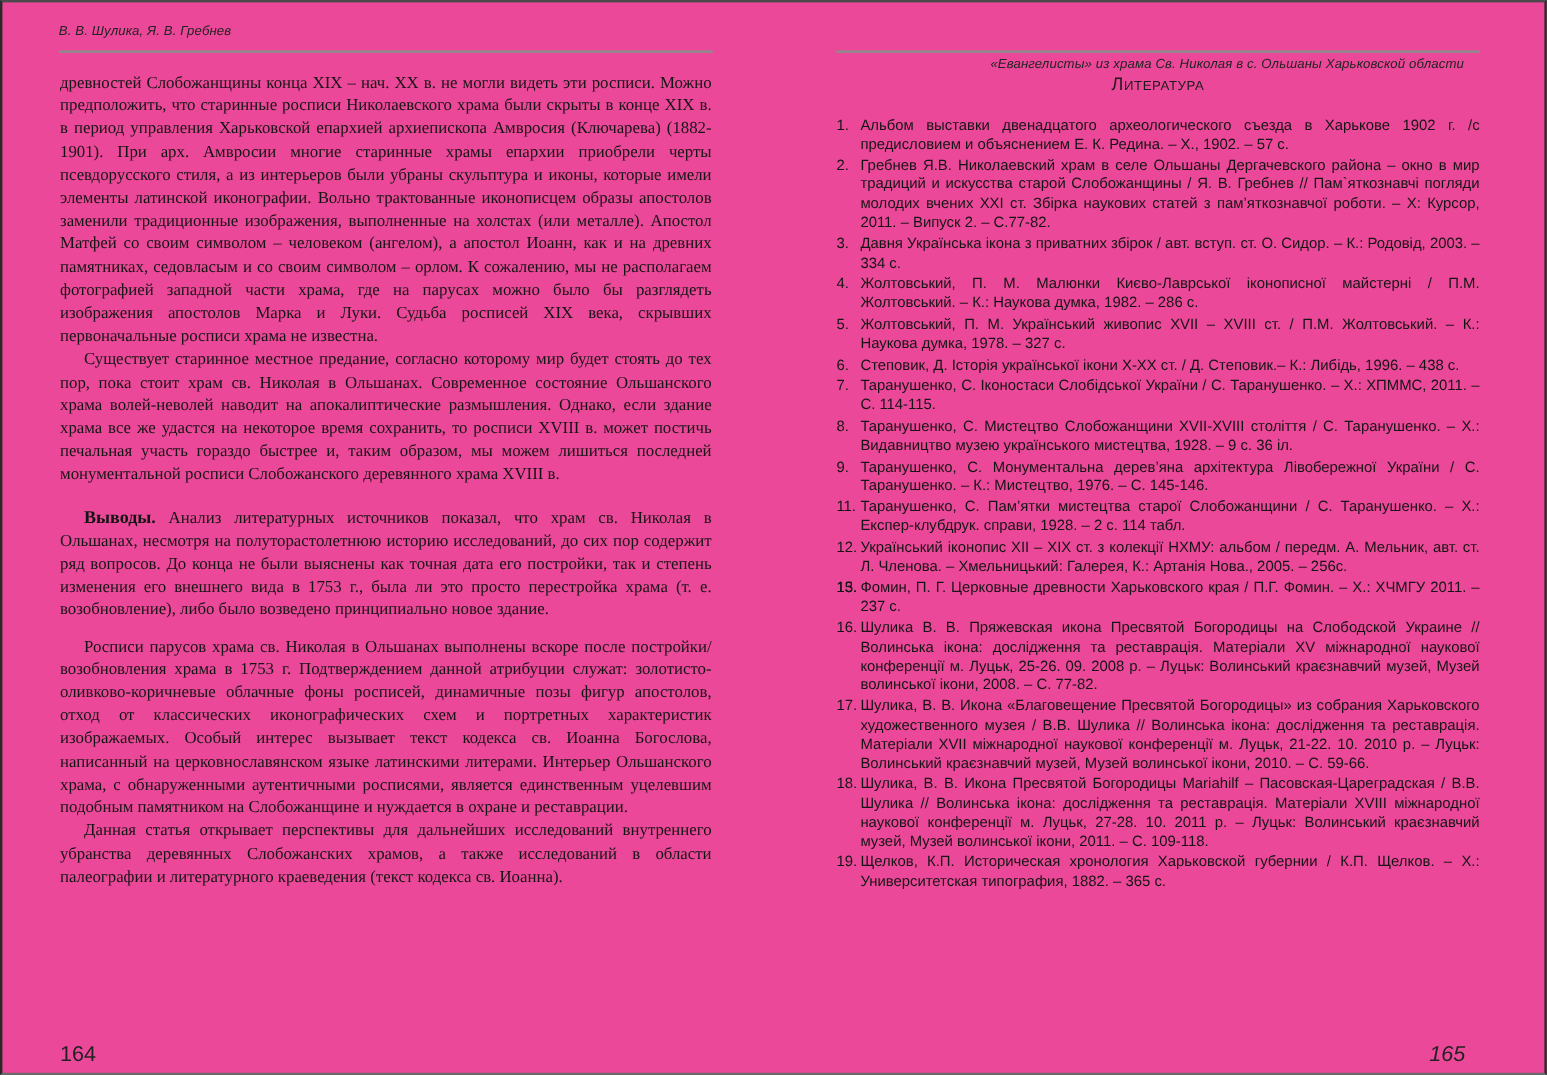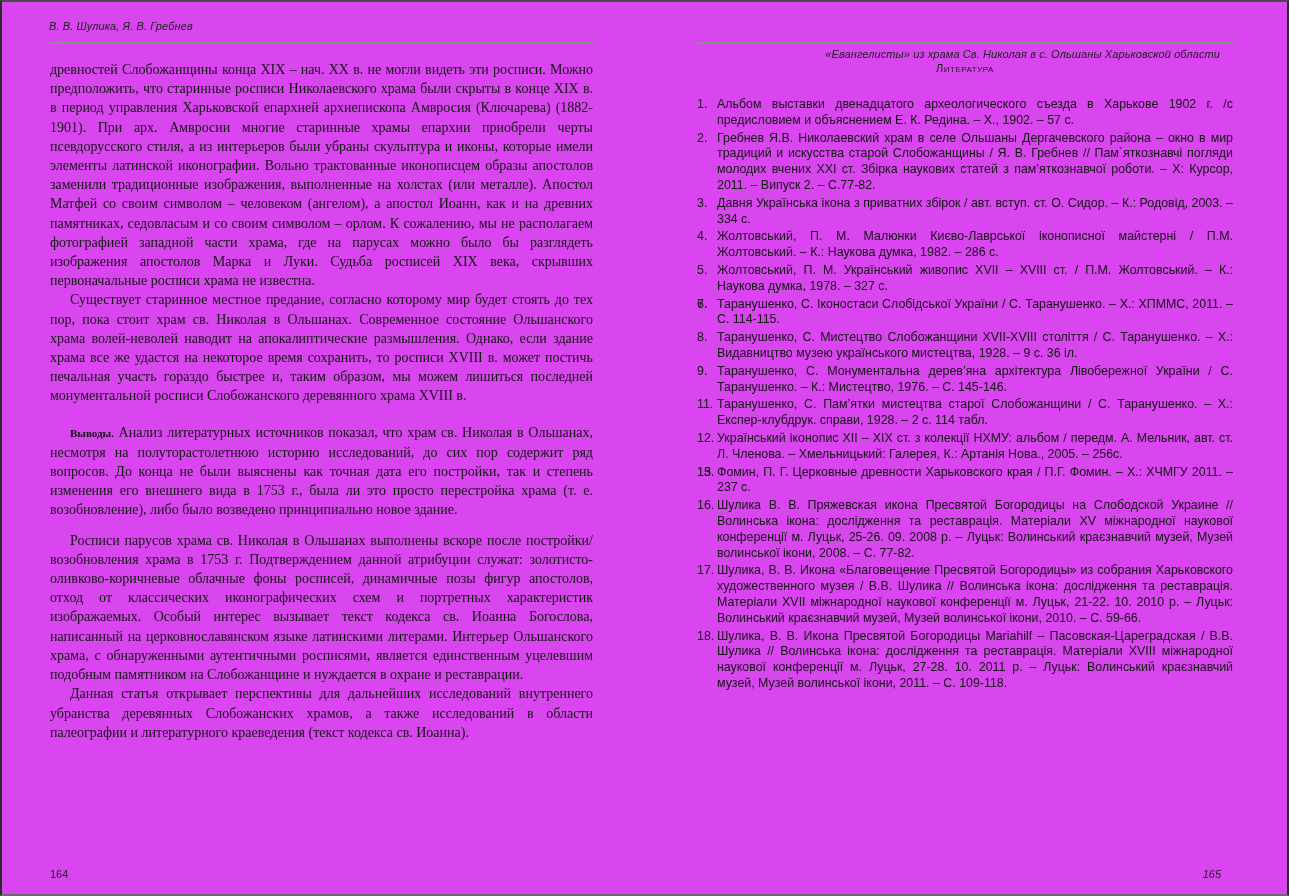--- a/index.html
+++ b/index.html
@@ -18,21 +18,21 @@
     .spread {
       position: absolute;
       left: 0; top: 0;
       width: 1289px;
       height: 896px;
       box-sizing: border-box;
       border-top: 2px solid #4a4a4a;
       border-left: 2px solid #2a2a2a;
       border-right: 2px solid #2a2a2a;
       border-bottom: 2px solid #6a6a6a;
-      background: #d946ef;
+      background: #ec4899;
     }
     .page {
       position: absolute;
       top: 0;
       height: 892px;
     }
     .page.left { left: 0; width: 643px; }
     .page.right { left: 643px; width: 644px; }
 
     .running-head {
@@ -69,38 +69,38 @@
     }
     .body-text p {
       margin: 0;
       text-indent: 0;
       hyphens: manual;
       font-family: Liberation Serif, serif;
     }
     .body-text p.indent { text-indent: 20px; }
     .body-text p.gap { margin-top: 17px; }
     .body-text p.gap-small { margin-top: 11px; }
-    .body-text .bold-lead { font-weight: bold; font-size: 11px; }
+    .body-text .bold-lead { font-weight: bold; font-size: 15px; }
 
     .page-number {
       position: absolute;
       top: 866px;
-      font-size: 11px;
+      font-size: 18px;
       color: #222;
     }
     .page.left .page-number { left: 48px; }
     .page.right .page-number { right: 68px; font-style: italic; }
 
     .section-title {
       position: absolute;
       top: 60px;
       left: 52px;
       width: 536px;
       text-align: center;
-      font-size: 11px;
+      font-size: 15px;
       font-variant: small-caps;
       letter-spacing: 0.5px;
       color: #1a1a1a;
     }
 
     .bib-list {
       position: absolute;
       left: 52px;
       top: 95px;
       width: 536px;
@@ -150,29 +150,30 @@
     <div class="head-rule"></div>
 
     <div class="section-title">Литература</div>
 
     <ol class="bib-list">
       <li><span class="num">1.</span><span>Альбом выставки двенадцатого археологического съезда в Харькове 1902 г. /с предисловием и объяснением Е. К. Редина. – Х., 1902. – 57 с.</span></li>
       <li><span class="num">2.</span><span>Гребнев Я.В. Николаевский храм в селе Ольшаны Дергачевского района – окно в мир традиций и искусства старой Слобожанщины / Я. В. Гребнев // Пам`яткознавчі погляди молодих вчених XXI ст. Збірка наукових статей з пам’яткознавчої роботи. – Х: Курсор, 2011. – Випуск 2. – С.77-82.</span></li>
       <li><span class="num">3.</span><span>Давня Українська ікона з приватних збірок / авт. вступ. ст. О. Сидор. – К.: Родовід, 2003. – 334 с.</span></li>
       <li><span class="num">4.</span><span>Жолтовський, П. М. Малюнки Києво-Лаврської іконописної майстерні / П.М. Жолтовський. – К.: Наукова думка, 1982. – 286 с.</span></li>
       <li><span class="num">5.</span><span>Жолтовський, П. М. Український живопис XVII – XVIII ст. / П.М. Жолтовський. – К.: Наукова думка, 1978. – 327 с.</span></li>
-      <li><span class="num">6.</span></li>
+      <li><span class="num">6.</span><span>Степовик, Д. Історія української ікони Х-ХХ ст. / Д. Степовик.– К.: Либідь, 1996. – 438 с.</span></li>
       <li><span class="num">7.</span><span>Таранушенко, С. Іконостаси Слобідської України / С. Таранушенко. – Х.: ХПММС, 2011. – С. 114-115.</span></li>
       <li><span class="num">8.</span><span>Таранушенко, С. Мистецтво Слобожанщини XVII-XVIII століття / С. Таранушенко. – Х.: Видавництво музею українського мистецтва, 1928. – 9 с. 36 іл.</span></li>
       <li><span class="num">9.</span><span>Таранушенко, С. Монументальна дерев’яна архітектура Лівобережної України / С. Таранушенко. – К.: Мистецтво, 1976. – С. 145-146.</span></li>
       <li><span class="num">11.</span><span>Таранушенко, С. Пам’ятки мистецтва старої Слобожанщини / С. Таранушенко. – Х.: Експер-клубдрук. справи, 1928. – 2 с. 114 табл.</span></li>
       <li><span class="num">12.</span><span>Український іконопис XII – XIX ст. з колекції НХМУ: альбом / передм. А. Мельник, авт. ст. Л. Членова. – Хмельницький: Галерея, К.: Артанія Нова., 2005. – 256с.</span></li>
       <li><span class="num">13.</span></li>
       <li><span class="num">15.</span><span>Фомин, П. Г. Церковные древности Харьковского края / П.Г. Фомин. – Х.: ХЧМГУ 2011. – 237 с.</span></li>
       <li><span class="num">16.</span><span>Шулика В. В. Пряжевская икона Пресвятой Богородицы на Слободской Украине // Волинська ікона: дослідження та реставрація. Матеріали XV міжнародної наукової конференції м. Луцьк, 25-26. 09. 2008 р. – Луцьк: Волинський краєзнавчий музей, Музей волинської ікони, 2008. – С. 77-82.</span></li>
       <li><span class="num">17.</span><span>Шулика, В. В. Икона «Благовещение Пресвятой Богородицы» из собрания Харьковского художественного музея / В.В. Шулика // Волинська ікона: дослідження та реставрація. Матеріали XVII міжнародної наукової конференції м. Луцьк, 21-22. 10. 2010 р. – Луцьк: Волинський краєзнавчий музей, Музей волинської ікони, 2010. – С. 59-66.</span></li>
       <li><span class="num">18.</span><span>Шулика, В. В. Икона Пресвятой Богородицы Mariahilf – Пасовская-Цареградская / В.В. Шулика // Волинська ікона: дослідження та реставрація. Матеріали XVIII міжнародної наукової конференції м. Луцьк, 27-28. 10. 2011 р. – Луцьк: Волинський краєзнавчий музей, Музей волинської ікони, 2011. – С. 109-118.</span></li>
+      <li><span class="num">19.</span><span>Щелков, К.П. Историческая хронология Харьковской губернии / К.П. Щелков. – Х.: Университетская типография, 1882. – 365 с.</span></li>
     </ol>
 
     <div class="page-number">165</div>
   </div>
 
 </div>
 
 </body></html>

